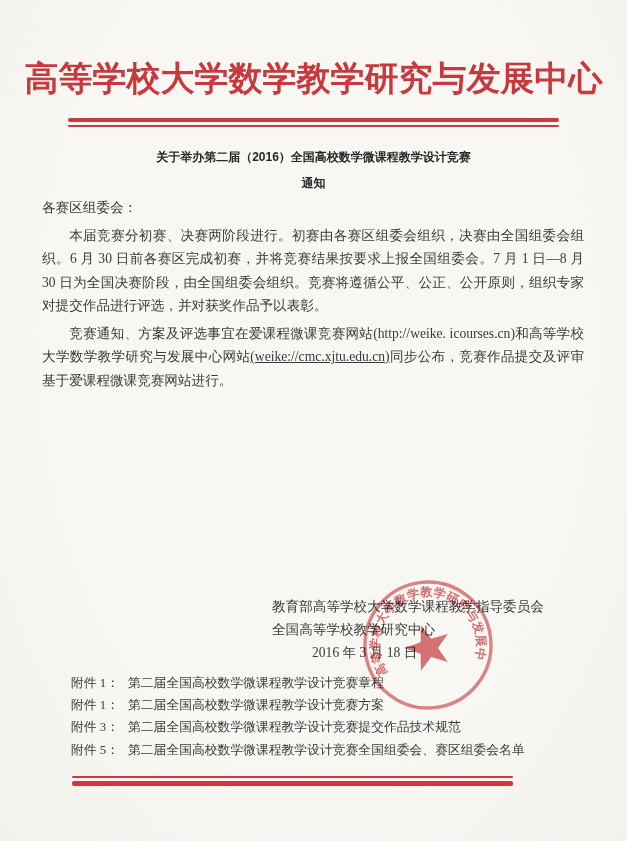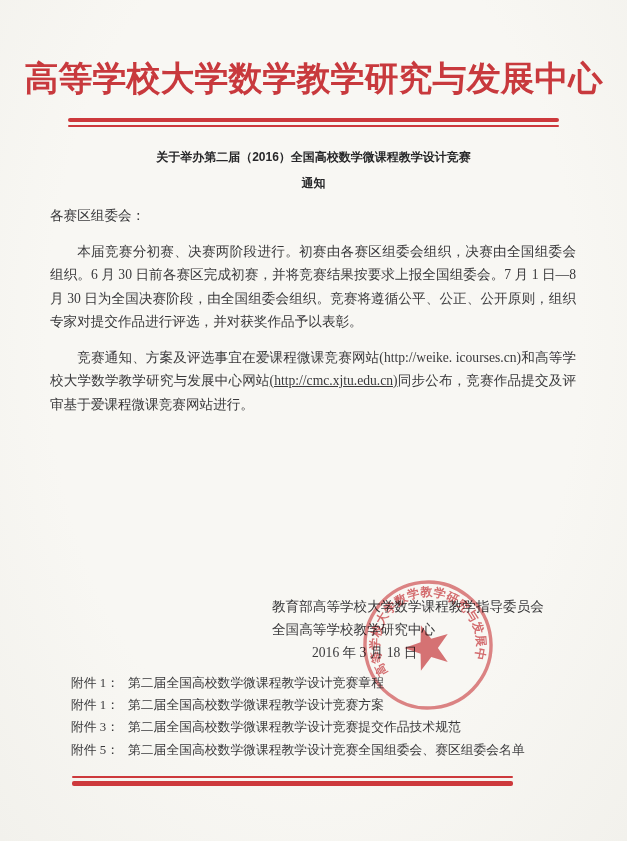--- a/index.html
+++ b/index.html
@@ -32,21 +32,21 @@
     position:absolute;top:144px;left:0;width:627px;text-align:center;
     font-family:"Liberation Sans","DejaVu Sans",sans-serif;
     font-weight:bold;font-size:12px;color:#272729;line-height:26px;
   }
   
   .body-text{
     position:absolute;left:38px;top:192px;width:550px;
     font-size:13.6px;line-height:23.5px;color:#39393b;
     text-align:justify;
   }
-  .body-text p{margin:12px;text-indent:2em;}
+  .body-text p{margin:4px;text-indent:2em;}
   .body-text .salutation{text-indent:0;}
   .underline{text-decoration:underline;}
   
   .signature{
     position:absolute;left:272px;top:596px;
     font-size:13.6px;line-height:22.6px;color:#39393b;
     white-space:nowrap;
   }
   .signature .date{margin-left:40px;margin-top:1px;}
   
@@ -81,21 +81,21 @@
   </div>
 
   <div class="doc-title">
     <div>关于举办第二届（2016）全国高校数学微课程教学设计竞赛</div>
     <div>通知</div>
   </div>
 
   <div class="body-text">
     <p class="salutation">各赛区组委会：</p>
     <p>本届竞赛分初赛、决赛两阶段进行。初赛由各赛区组委会组织，决赛由全国组委会组织。6 月 30 日前各赛区完成初赛，并将竞赛结果按要求上报全国组委会。7 月 1 日—8 月 30 日为全国决赛阶段，由全国组委会组织。竞赛将遵循公平、公正、公开原则，组织专家对提交作品进行评选，并对获奖作品予以表彰。</p>
-    <p><span>竞赛通知、方案及评选事宜在爱课程微课竞赛网站(http://weike. icourses.cn)和高等学校大学数学教学研究与发展中心网站</span><span class="underline">(http://cmc.xjtu.edu.cn)</span><span>同步公布，竞赛作品提交及评审基于爱课程微课竞赛网站进行。</span></p>
+    <p><span>竞赛通知、方案及评选事宜在爱课程微课竞赛网站(http://weike. icourses.cn)和高等学校大学数学教学研究与发展中心网站</span><span class="underline">(weike://cmc.xjtu.edu.cn)</span><span>同步公布，竞赛作品提交及评审基于爱课程微课竞赛网站进行。</span></p>
   </div>
 
   <div class="signature">
     <div>教育部高等学校大学数学课程教学指导委员会</div>
     <div>全国高等学校教学研究中心</div>
     <div class="date">2016 年 3 月 18 日</div>
   </div>
 
   <svg class="seal" viewBox="0 0 138 138" xmlns="http://www.w3.org/2000/svg">
     <circle cx="69" cy="69" r="63" fill="none" stroke="#d6585c" stroke-width="3.4" opacity="0.82"></circle>

